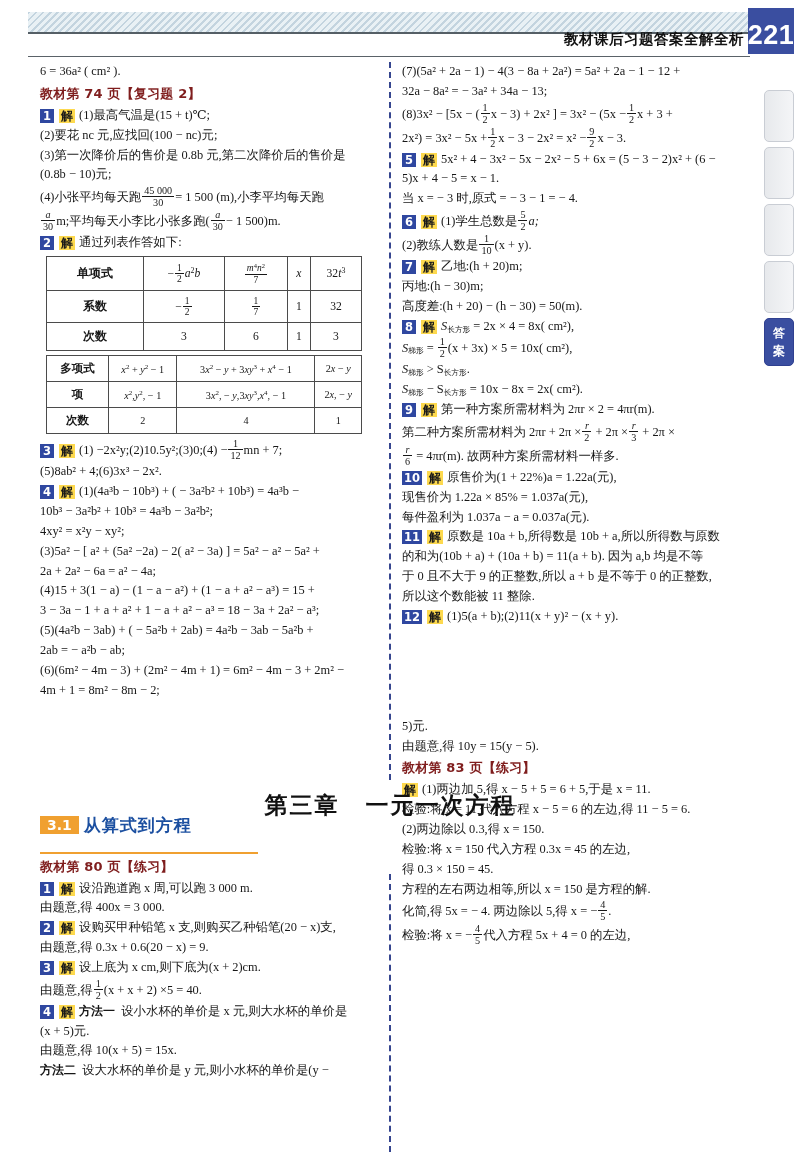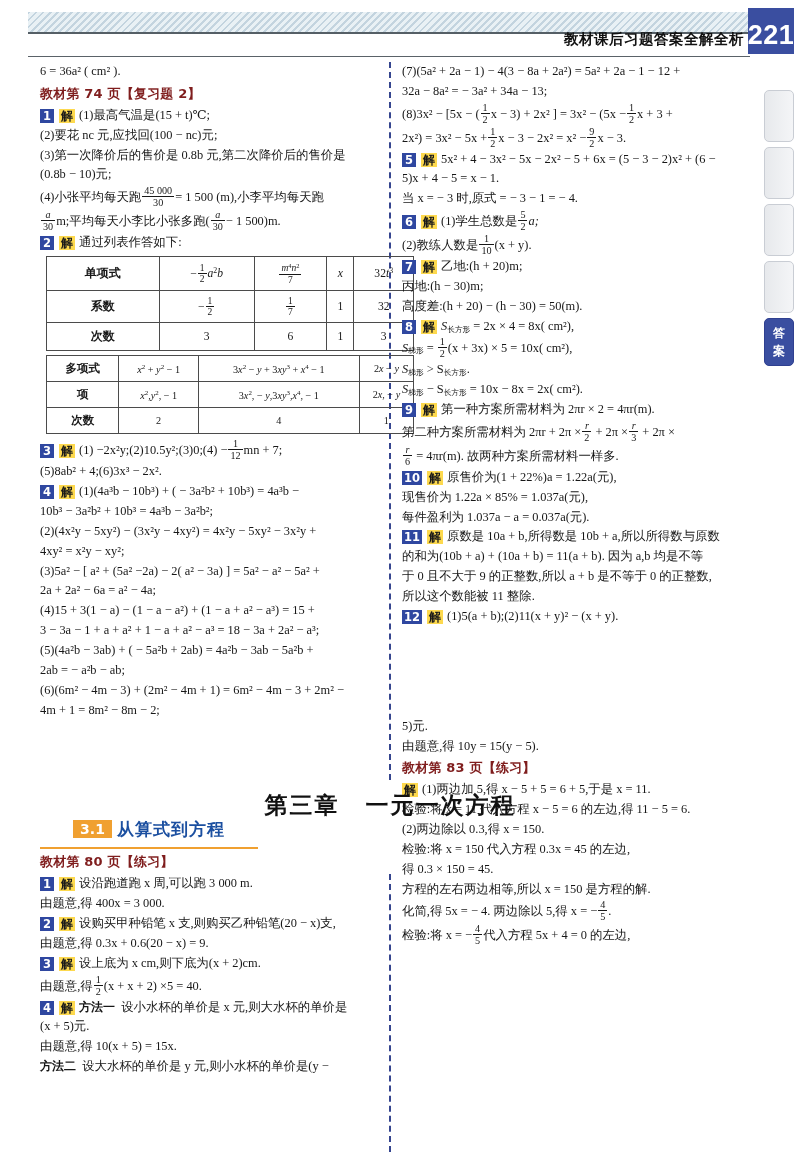--- a/index.html
+++ b/index.html
@@ -95,21 +95,21 @@
   .bold{ font-family:"DejaVu Sans",sans-serif; font-weight:bold; font-size:12px; }
 
   
   .fr{ display:inline-block; vertical-align:-0.52em; text-align:center;
        font-size:0.82em; line-height:1.08; margin:0 1px; }
   .fr .n{ display:block; border-bottom:1px solid #171717; padding:0 2px; }
   .fr .d{ display:block; padding:0 2px; }
 
   
   table.tb{
-    border-collapse:collapse; width:368px; margin:4px 0 4px 6px;
+    border-collapse:collapse; width:316px; margin:4px 0 4px 6px;
     font-size:11.6px;
   }
   table.tb td{
     border:1.1px solid #4b4b4b; text-align:center; padding:5px 2px;
   }
   table.tb td.hd{
     font-family:"DejaVu Sans", sans-serif; font-weight:bold; font-size:12px;
     white-space:nowrap; padding:5px 4px;
   }
   table.tb2{ font-size:10.2px; margin-top:3px; }
@@ -119,22 +119,22 @@
   
   .chapter{
     position:absolute; left:0; top:728px; width:700px; text-align:center;
     font-family:"DejaVu Sans", sans-serif; font-weight:bold;
     font-size:23px; letter-spacing:2px; color:#111;
   }
   .chapter .gap{ display:inline-block; width:26px; }
 
   
   .sec{
-    margin:6px 0 2px 0; position:relative; width:218px;
-    border-bottom:2.2px solid #f0a030; padding-bottom:6px;text-align:center;
+    margin:21px 0 2px 0; position:relative; width:218px;
+    border-bottom:2.2px solid #f0a030; padding-bottom:15px;
   }
   .sec .no{
     display:inline-block; background:#f0a030; color:#fff;
     font-family:"DejaVu Sans",sans-serif; font-weight:bold; font-size:14px;
     padding:1px 7px; margin-right:5px; vertical-align:1px;
   }
   .sec .nm{
     font-family:"DejaVu Sans",sans-serif; font-weight:bold; font-size:17px;
     color:#1b4fa0; letter-spacing:1px;
   }
@@ -242,21 +242,20 @@
 
     <p class="ln">
       <span class="num">3</span><span class="jie">解</span><span>(1) −2x²y;(2)10.5y²;(3)0;(4) −</span><span class="fr"><span class="n">1</span><span class="d">12</span></span><span>mn + 7;</span>
     </p>
     <p class="ln">(5)8ab² + 4;(6)3x³ − 2x².</p>
 
     <p class="ln">
       <span class="num">4</span><span class="jie">解</span><span>(1)(4a³b − 10b³) + ( − 3a²b² + 10b³) = 4a³b −</span>
     </p>
     <p class="ln">10b³ − 3a²b² + 10b³ = 4a³b − 3a²b²;</p>
-    <p class="ln">(2)(4x²y − 5xy²) − (3x²y − 4xy²) = 4x²y − 5xy² − 3x²y +</p>
     <p class="ln">4xy² = x²y − xy²;</p>
     <p class="ln">(3)5a² − [ a² + (5a² −2a) − 2( a² − 3a) ] = 5a² − a² − 5a² +</p>
     <p class="ln">2a + 2a² − 6a = a² − 4a;</p>
     <p class="ln">(4)15 + 3(1 − a) − (1 − a − a²) + (1 − a + a² − a³) = 15 +</p>
     <p class="ln">3 − 3a − 1 + a + a² + 1 − a + a² − a³ = 18 − 3a + 2a² − a³;</p>
     <p class="ln">(5)(4a²b − 3ab) + ( − 5a²b + 2ab) = 4a²b − 3ab − 5a²b +</p>
     <p class="ln">2ab = − a²b − ab;</p>
     <p class="ln">(6)(6m² − 4m − 3) + (2m² − 4m + 1) = 6m² − 4m − 3 + 2m² −</p>
     <p class="ln">4m + 1 = 8m² − 8m − 2;</p>
 

